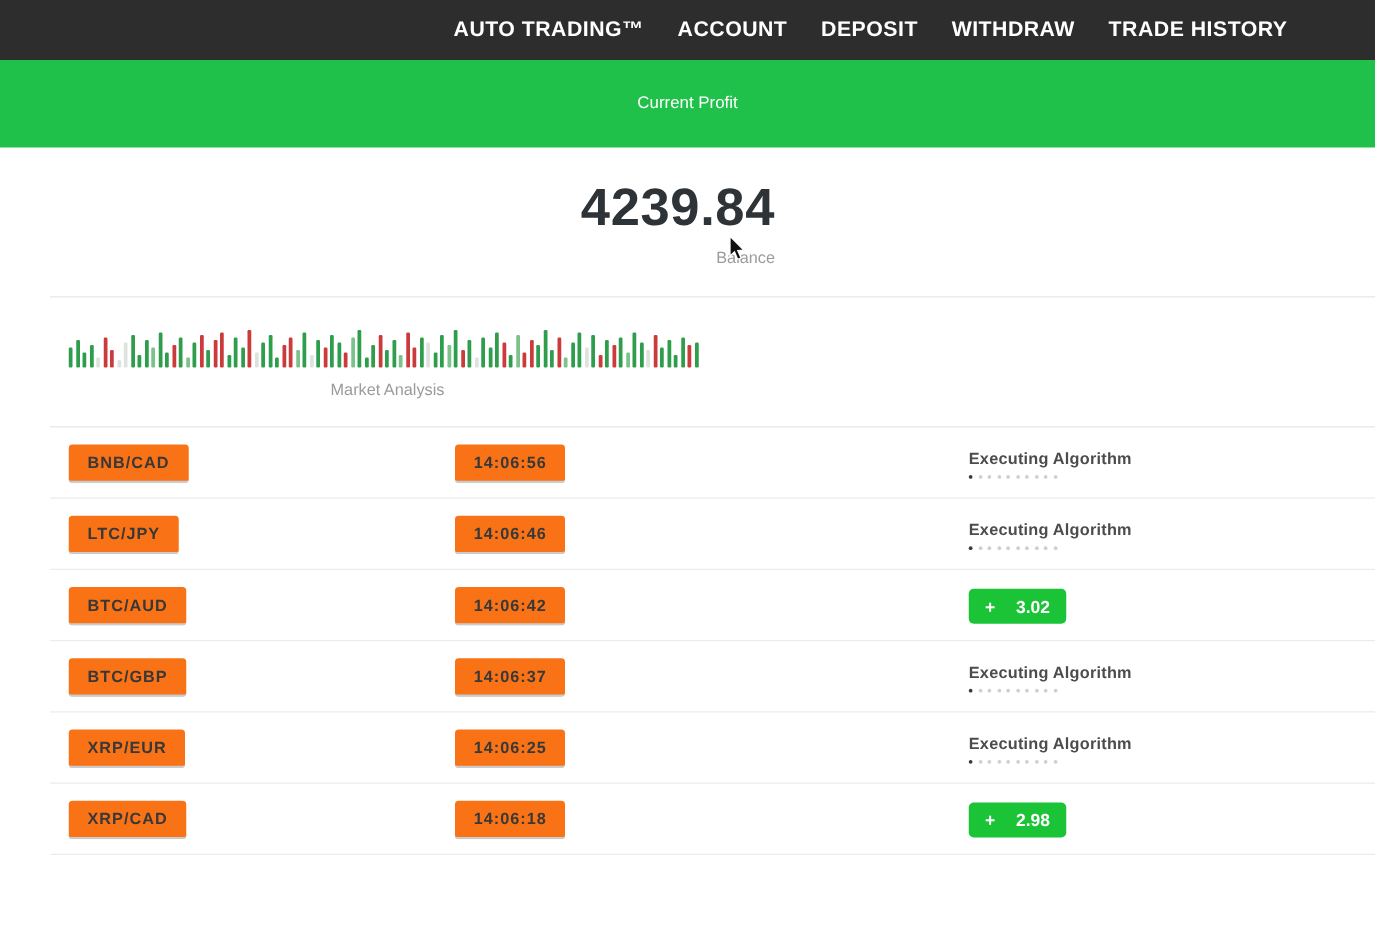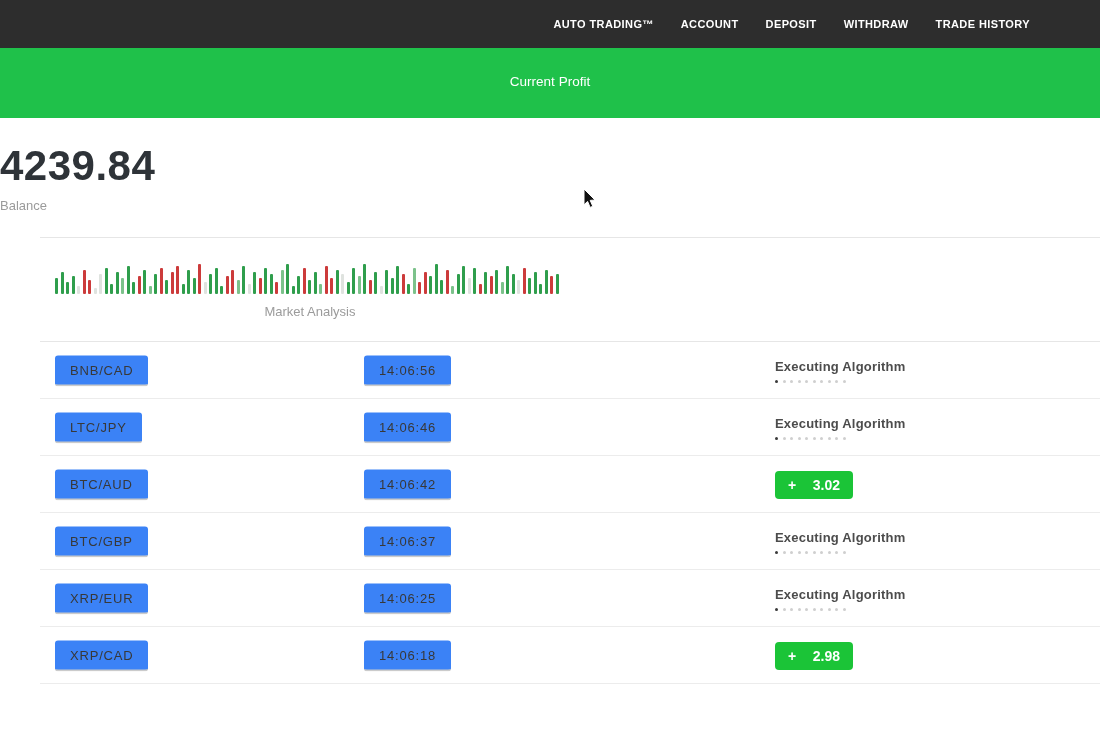--- a/index.html
+++ b/index.html
@@ -2,33 +2,33 @@
 <html><head>
 <meta charset="utf-8">
 <style>
   * { margin:0; padding:0; box-sizing:border-box; }
   html,body { width:1100px; height:742px; overflow:hidden; background:#fff;
               font-family:"Liberation Sans", sans-serif; }
 
   
   .navbar { height:48px; background:#2d2d2d; display:flex; align-items:center;
             justify-content:flex-end; padding-right:70px; gap:27px; }
-  .nav-item { color:#fff; font-size:11px; font-weight:bold; letter-spacing:.4px;
+  .nav-item { color:#fff; font-size:17px; font-weight:bold; letter-spacing:.4px;
               cursor:pointer; white-space:nowrap; }
 
   
   .banner { height:70px; background:#1fc14a; display:flex; flex-direction:column;
             align-items:center; justify-content:center; color:#fff; }
   .banner-label { font-size:13.5px; margin-bottom:3px; }
   .banner-value { font-size:31px; font-weight:bold; letter-spacing:.5px; }
 
   
   .stats-row { display:flex; }
   .stats-row .col-left  { width:620px; display:flex; flex-direction:column;
-                          align-items:flex-start; justify-content:center; }
+                          align-items:flex-end; justify-content:center; }
   .stats-row .col-right { width:480px; display:flex; flex-direction:column;
                           align-items:center; justify-content:center; }
   .section-1 { height:119px; }
   .section-2 { height:103px; }
   .divider { height:1px; background:#e6e6e6; margin-left:40px; }
 
   .big-number { font-size:42px; font-weight:bold; color:#2e3338; letter-spacing:.5px; }
   .mid-number { font-size:31px; font-weight:bold; color:#2e3338; }
   .sub-label  { font-size:13px; color:#9b9b9b; }
   .section-1 .col-left .sub-label { margin-top:8px; }
@@ -46,22 +46,22 @@
 
   
   .bars { width:505px; height:34px; display:flex; align-items:flex-end; gap:2.5px;
           align-self:flex-start; margin-left:55px; }
   .bars .bar { width:3px; border-radius:1px; flex:none; }
 
   
   .trade-row { position:relative; height:57px; }
   .trade-row::after { content:''; position:absolute; left:40px; right:0; bottom:0;
                       height:1px; background:#ececec; }
-  .pill { display:inline-block; background:#3b82f6; border-bottom:2px solid #cbcbcb;
-          border-radius:3px; padding:7px 15px; font-size:13px; font-weight:normal;
+  .pill { display:inline-block; background:#f97316; border-bottom:2px solid #cbcbcb;
+          border-radius:3px; padding:7px 15px; font-size:13px; font-weight:bold;
           color:#383838; letter-spacing:.8px; white-space:nowrap; }
   .pair-pill { position:absolute; left:55px; top:50%; transform:translateY(-50%); }
   .time-pill { position:absolute; left:364px; top:50%; transform:translateY(-50%); }
   .status-area { position:absolute; left:775px; width:245px; top:50%;
                  transform:translateY(-50%); display:flex; flex-direction:column;
                  }
   .exec-label { font-size:13px; font-weight:bold; color:#4c4c4c; letter-spacing:.2px; }
   .exec-dots { display:flex; gap:4.5px; margin-top:6px; align-items:center; }
   .exec-dots .dot { width:3px; height:3px; border-radius:50%; background:#cfcfcf; }
   .exec-dots .dot.dark { background:#3a3a3a; }

